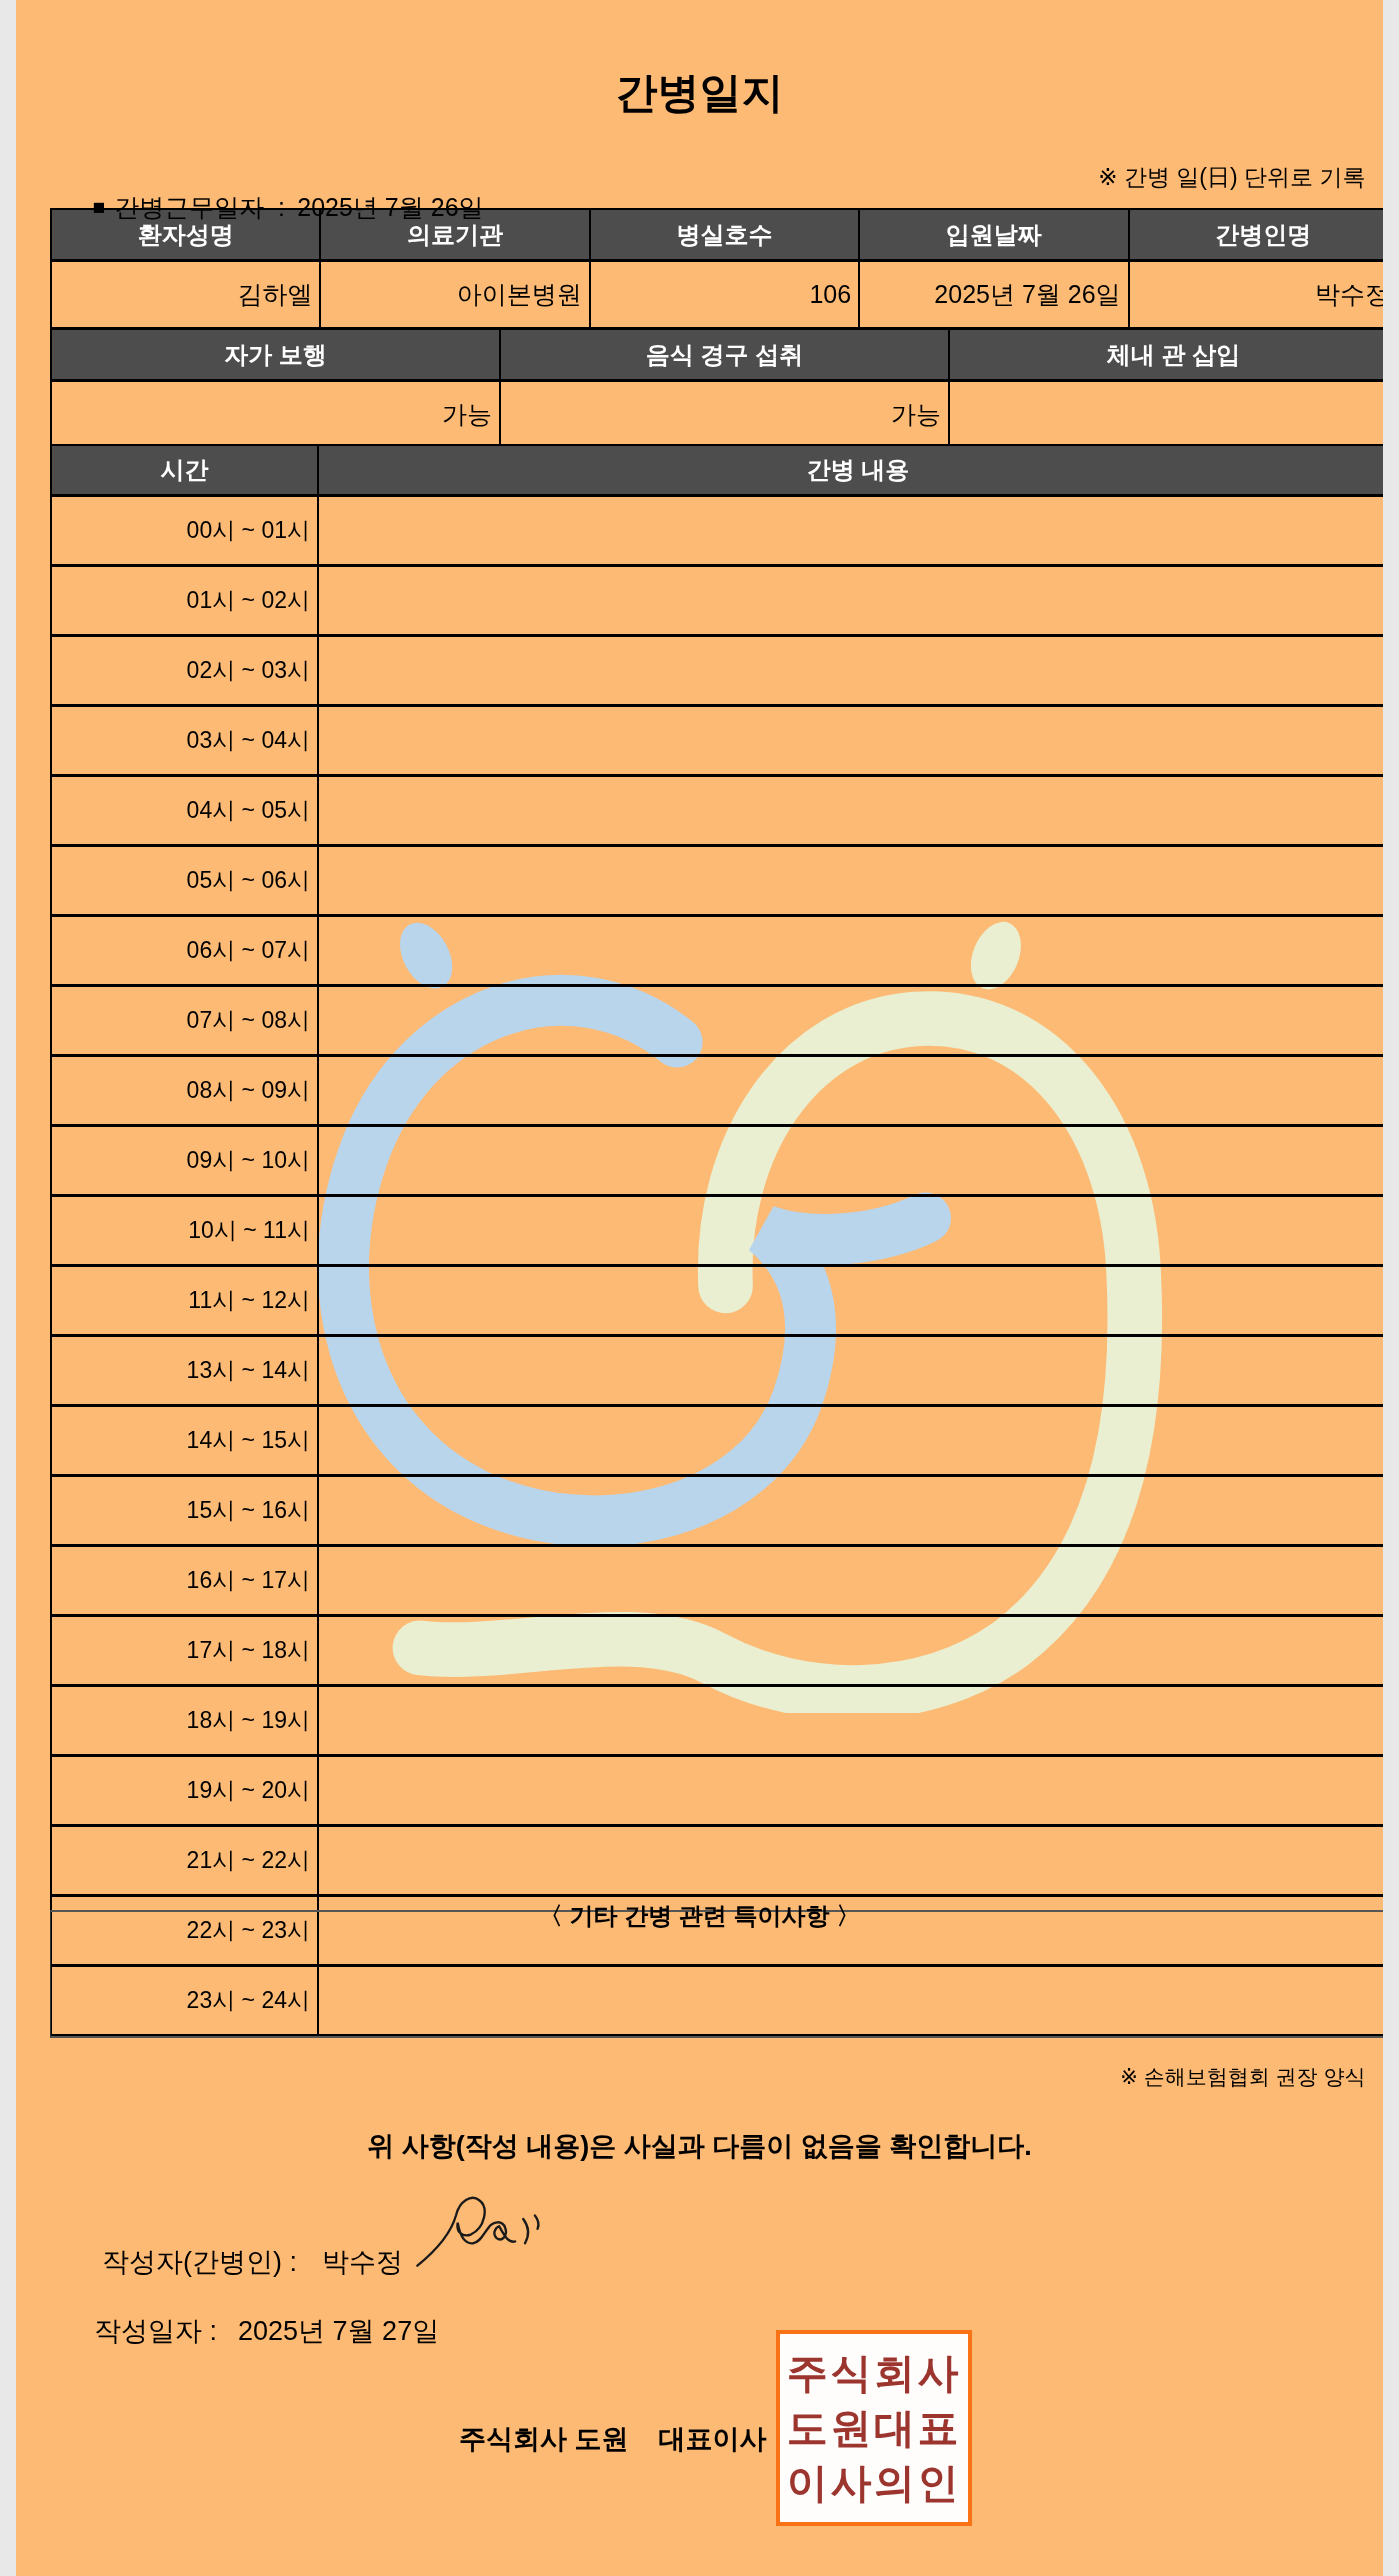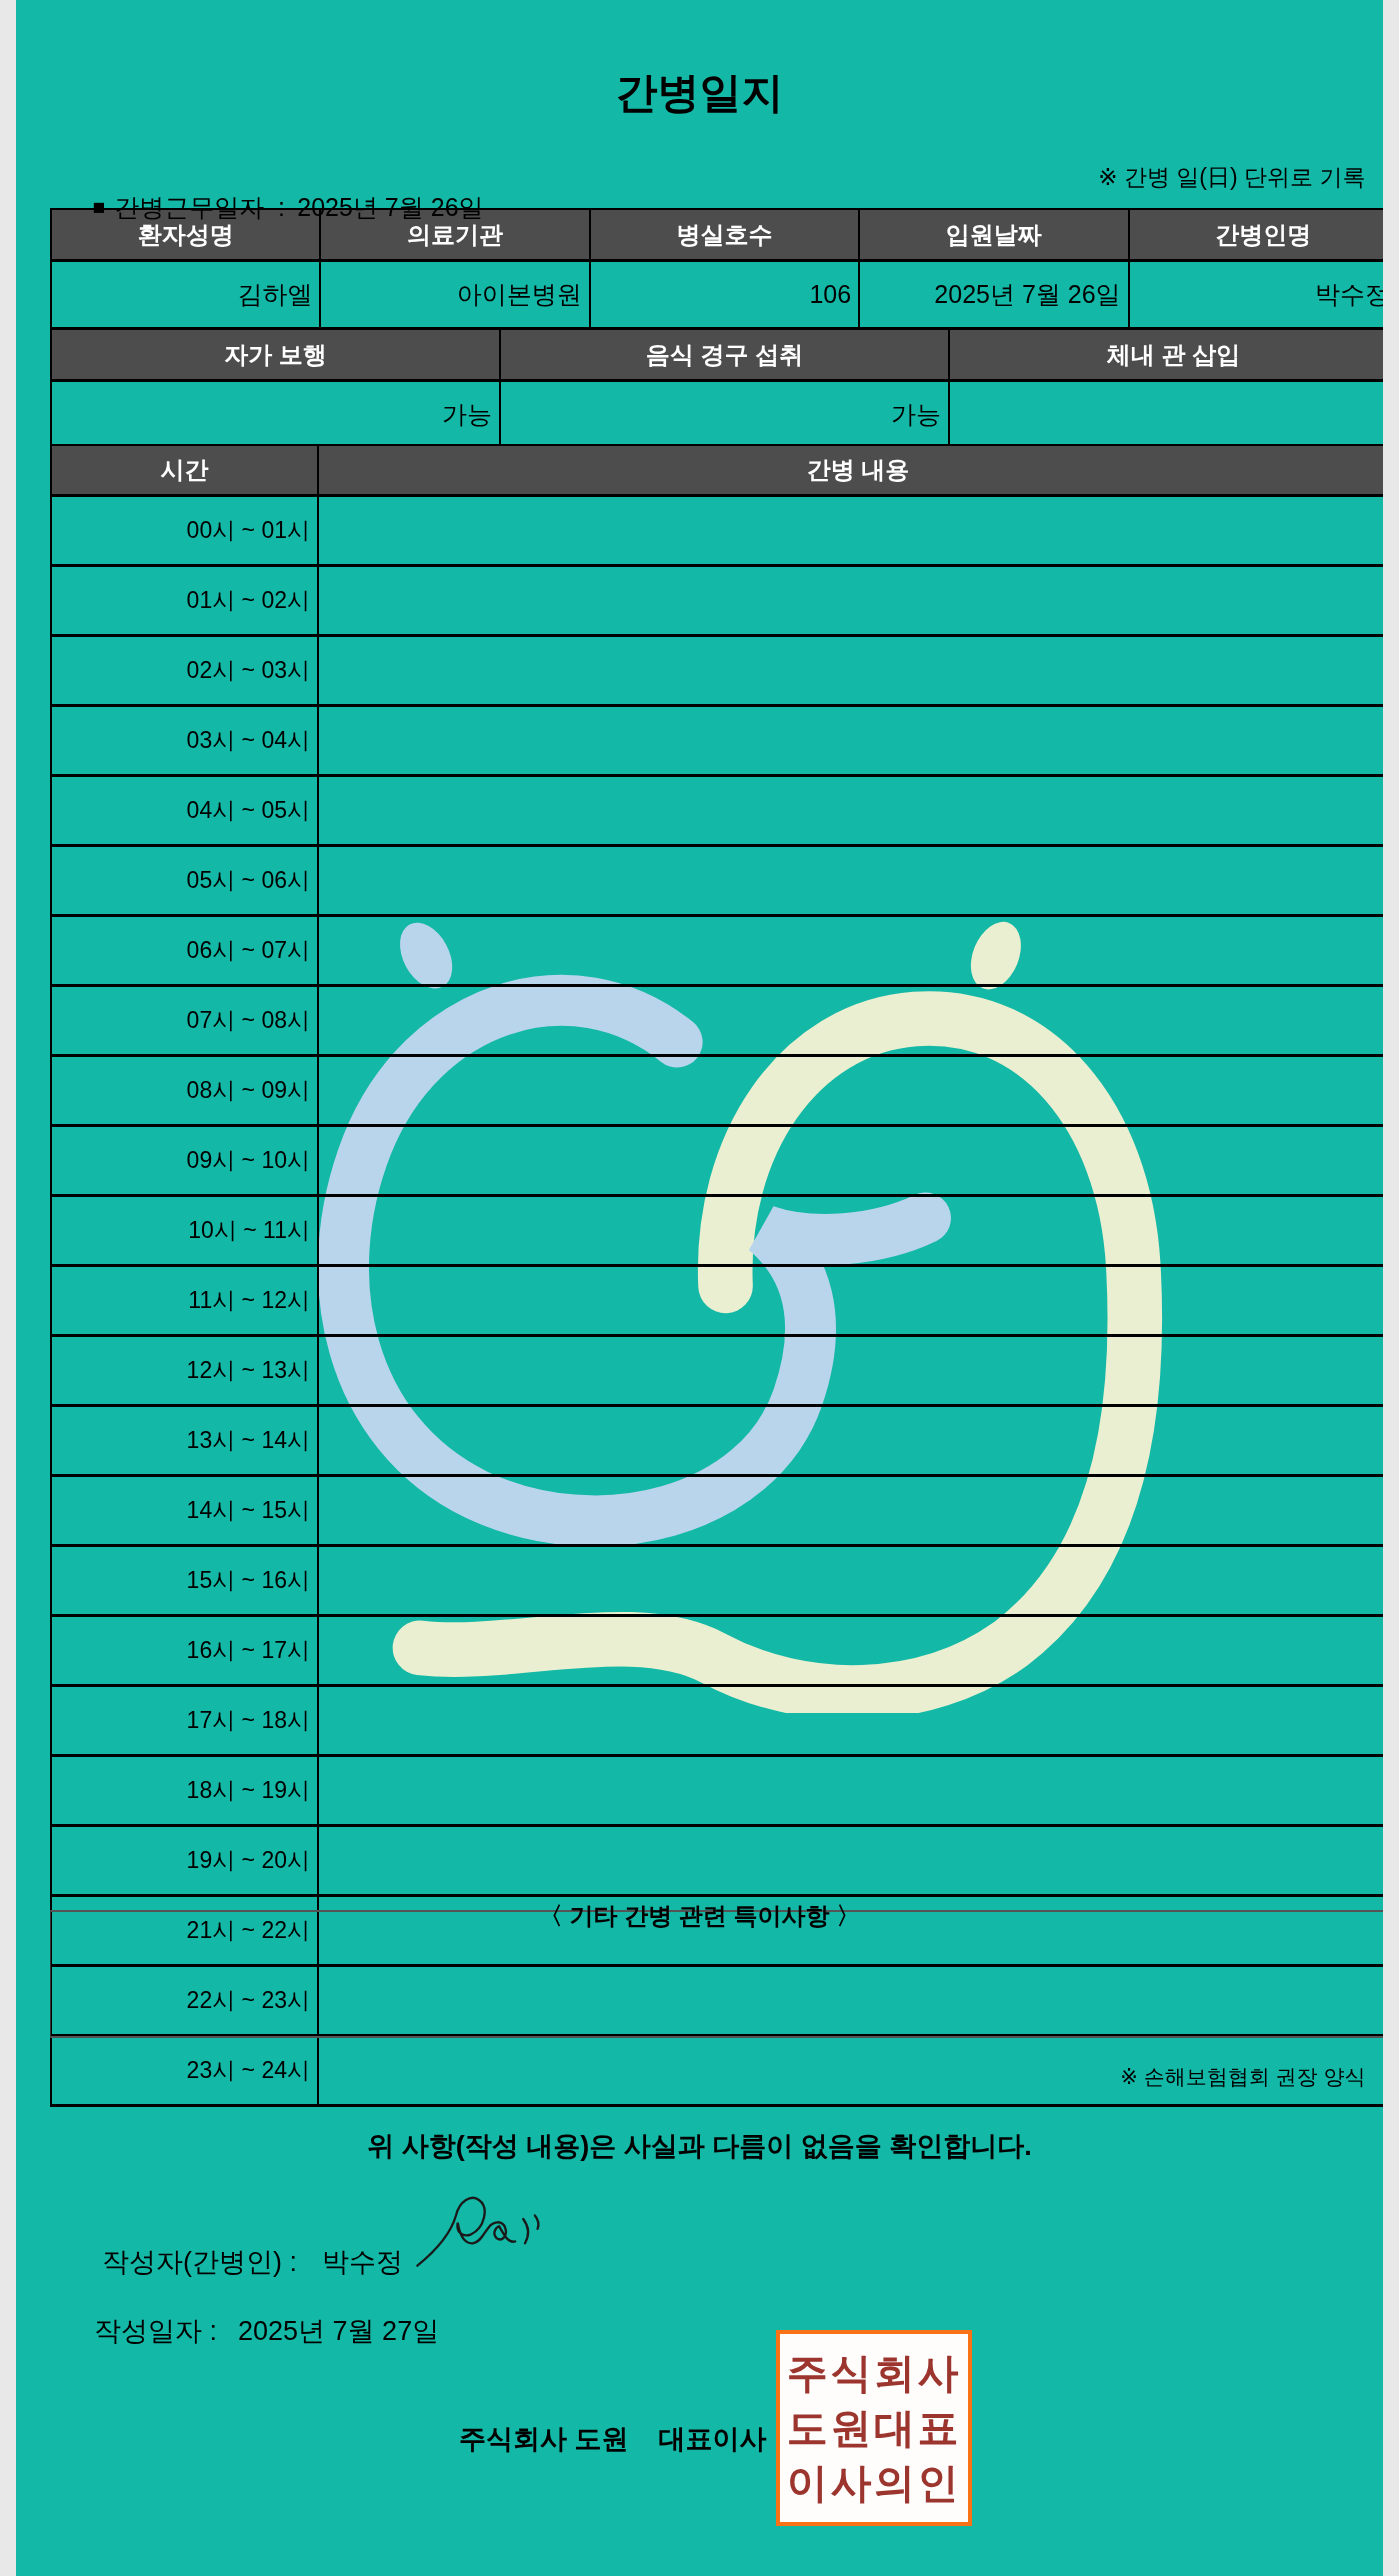--- a/index.html
+++ b/index.html
@@ -1,20 +1,20 @@
 <!DOCTYPE html>
 <html style="font-size:14px"><head>
 <meta charset="utf-8">
 <style>
   html,body{margin:0;padding:0;background:#e8e8e8;}
   .page{
     position:relative;
     width:1367px;height:2576px;
     margin:0 auto;
-    background:#14b8a6;
+    background:#fdba74;
     font-family:"Liberation Sans","DejaVu Sans",sans-serif;
     color:#000;
     overflow:hidden;
   }
   .abs{position:absolute;}
   
   .doc-title{top:65px;left:0;right:0;text-align:center;font-size:42px;font-weight:bold;letter-spacing:0px;z-index:2;}
   
   .meta-row{top:162px;left:35px;right:17.6px;display:flex;justify-content:space-between;align-items:baseline;z-index:2;}
   .meta-left{font-size:25px;white-space:pre;}
@@ -180,24 +180,20 @@
           </tr>
           <tr>
             <td>10시 ~ 11시</td>
             <td></td>
           </tr>
           <tr>
             <td>11시 ~ 12시</td>
             <td></td>
           </tr>
           <tr>
-            <td>12시 ~ 13시</td>
-            <td></td>
-          </tr>
-          <tr>
             <td>13시 ~ 14시</td>
             <td></td>
           </tr>
           <tr>
             <td>14시 ~ 15시</td>
             <td></td>
           </tr>
           <tr>
             <td>15시 ~ 16시</td>
             <td></td>

